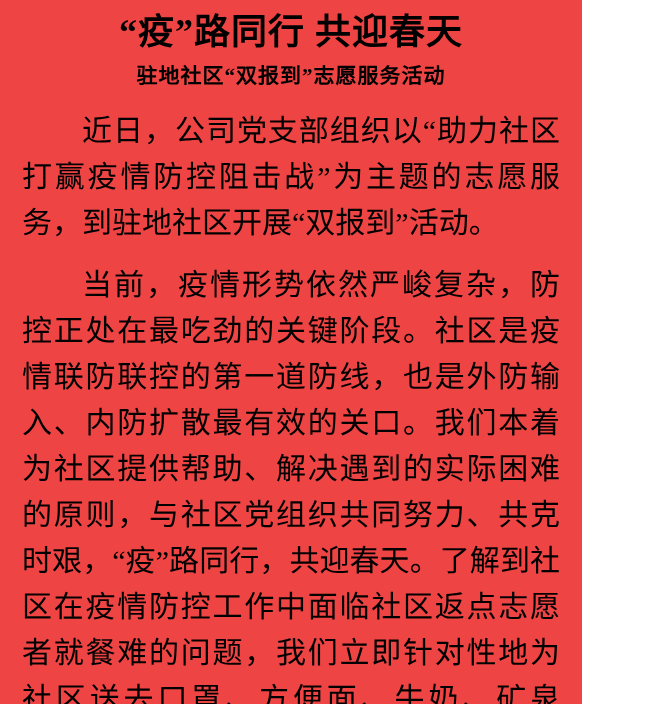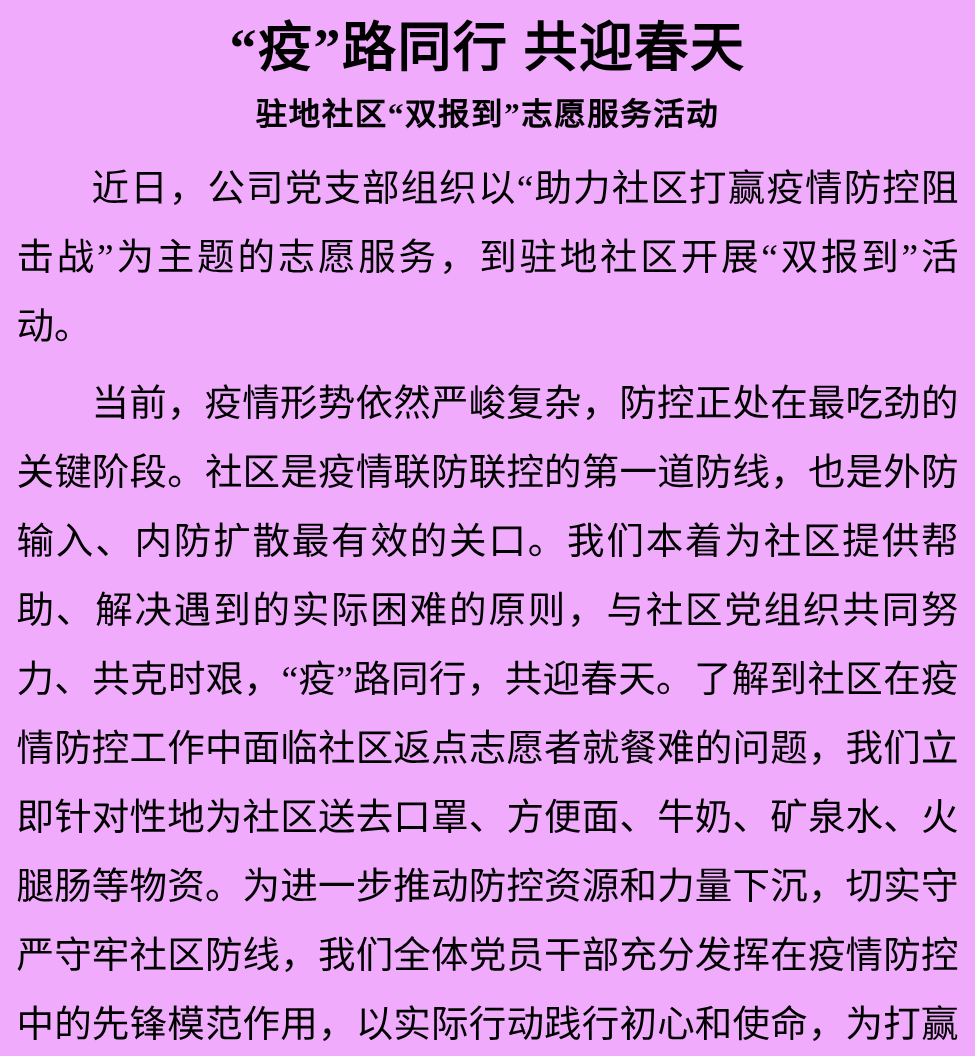--- a/index.html
+++ b/index.html
@@ -1,23 +1,23 @@
 <!DOCTYPE html>
 <html lang="zh-CN"><head>
 <meta charset="utf-8">
 <style>
   html, body {
     margin: 0;
     padding: 0;
     background: #ffffff;
   }
   .page {
-    width: 650px;
+    width: 582px;
     height: 704px;
-    background: #f0abfc;
+    background: #ef4444;
     color: #000000;
     box-sizing: border-box;
     padding: 6px 6px 0 6px;
     overflow: hidden;
     font-family: "Liberation Serif", "DejaVu Serif", serif;
   }
   .doc-title {
     margin: 2px 0 0 0;
     font-size: 36px;
     line-height: 48px;
@@ -29,22 +29,22 @@
   .doc-subtitle {
     margin: 4px 0 12px 0;
     font-size: 21px;
     line-height: 32px;
     font-weight: bold;
     text-align: center;
     letter-spacing: 1px;
     font-family: "Liberation Serif", "DejaVu Serif", serif;
   }
   .doc-body p {
-    margin: 5px;
-    font-size: 25px;
+    margin: 16px;
+    font-size: 30px;
     line-height: 46px;
     text-align: justify;
     text-indent: 2em;
     letter-spacing: 0;
     font-family: "Liberation Serif", "DejaVu Serif", serif;
   }
 </style>
 </head>
 <body>
 

